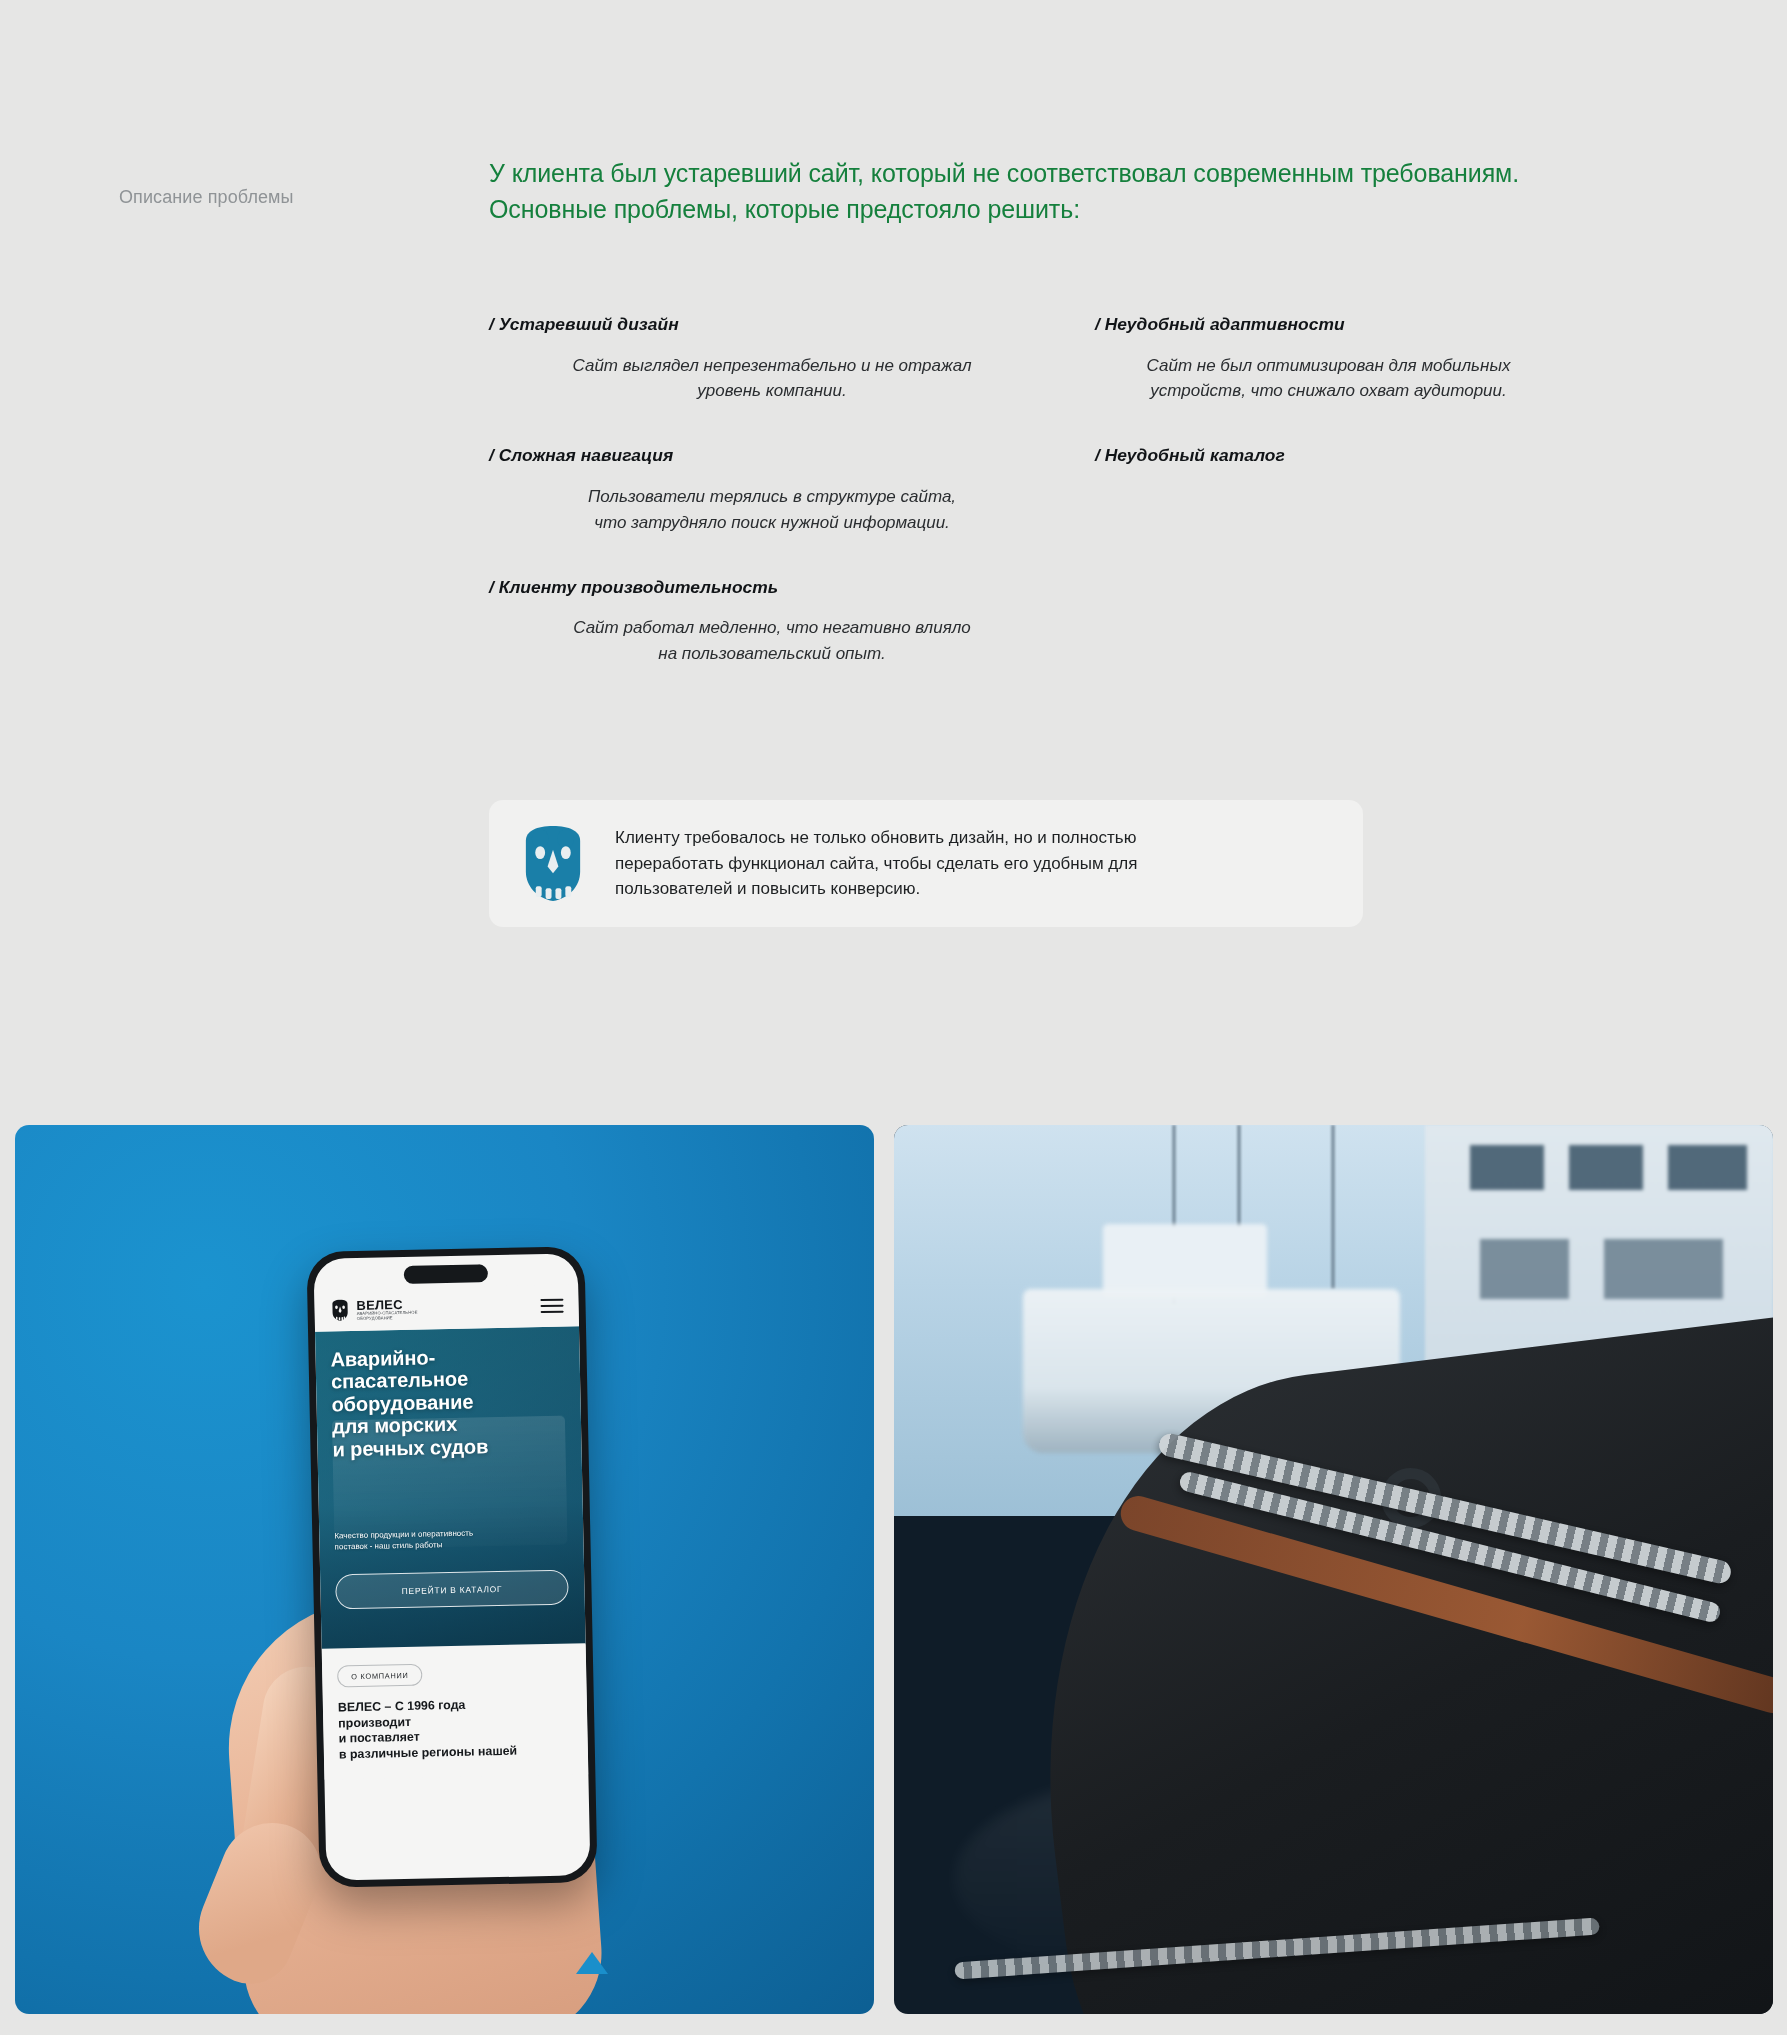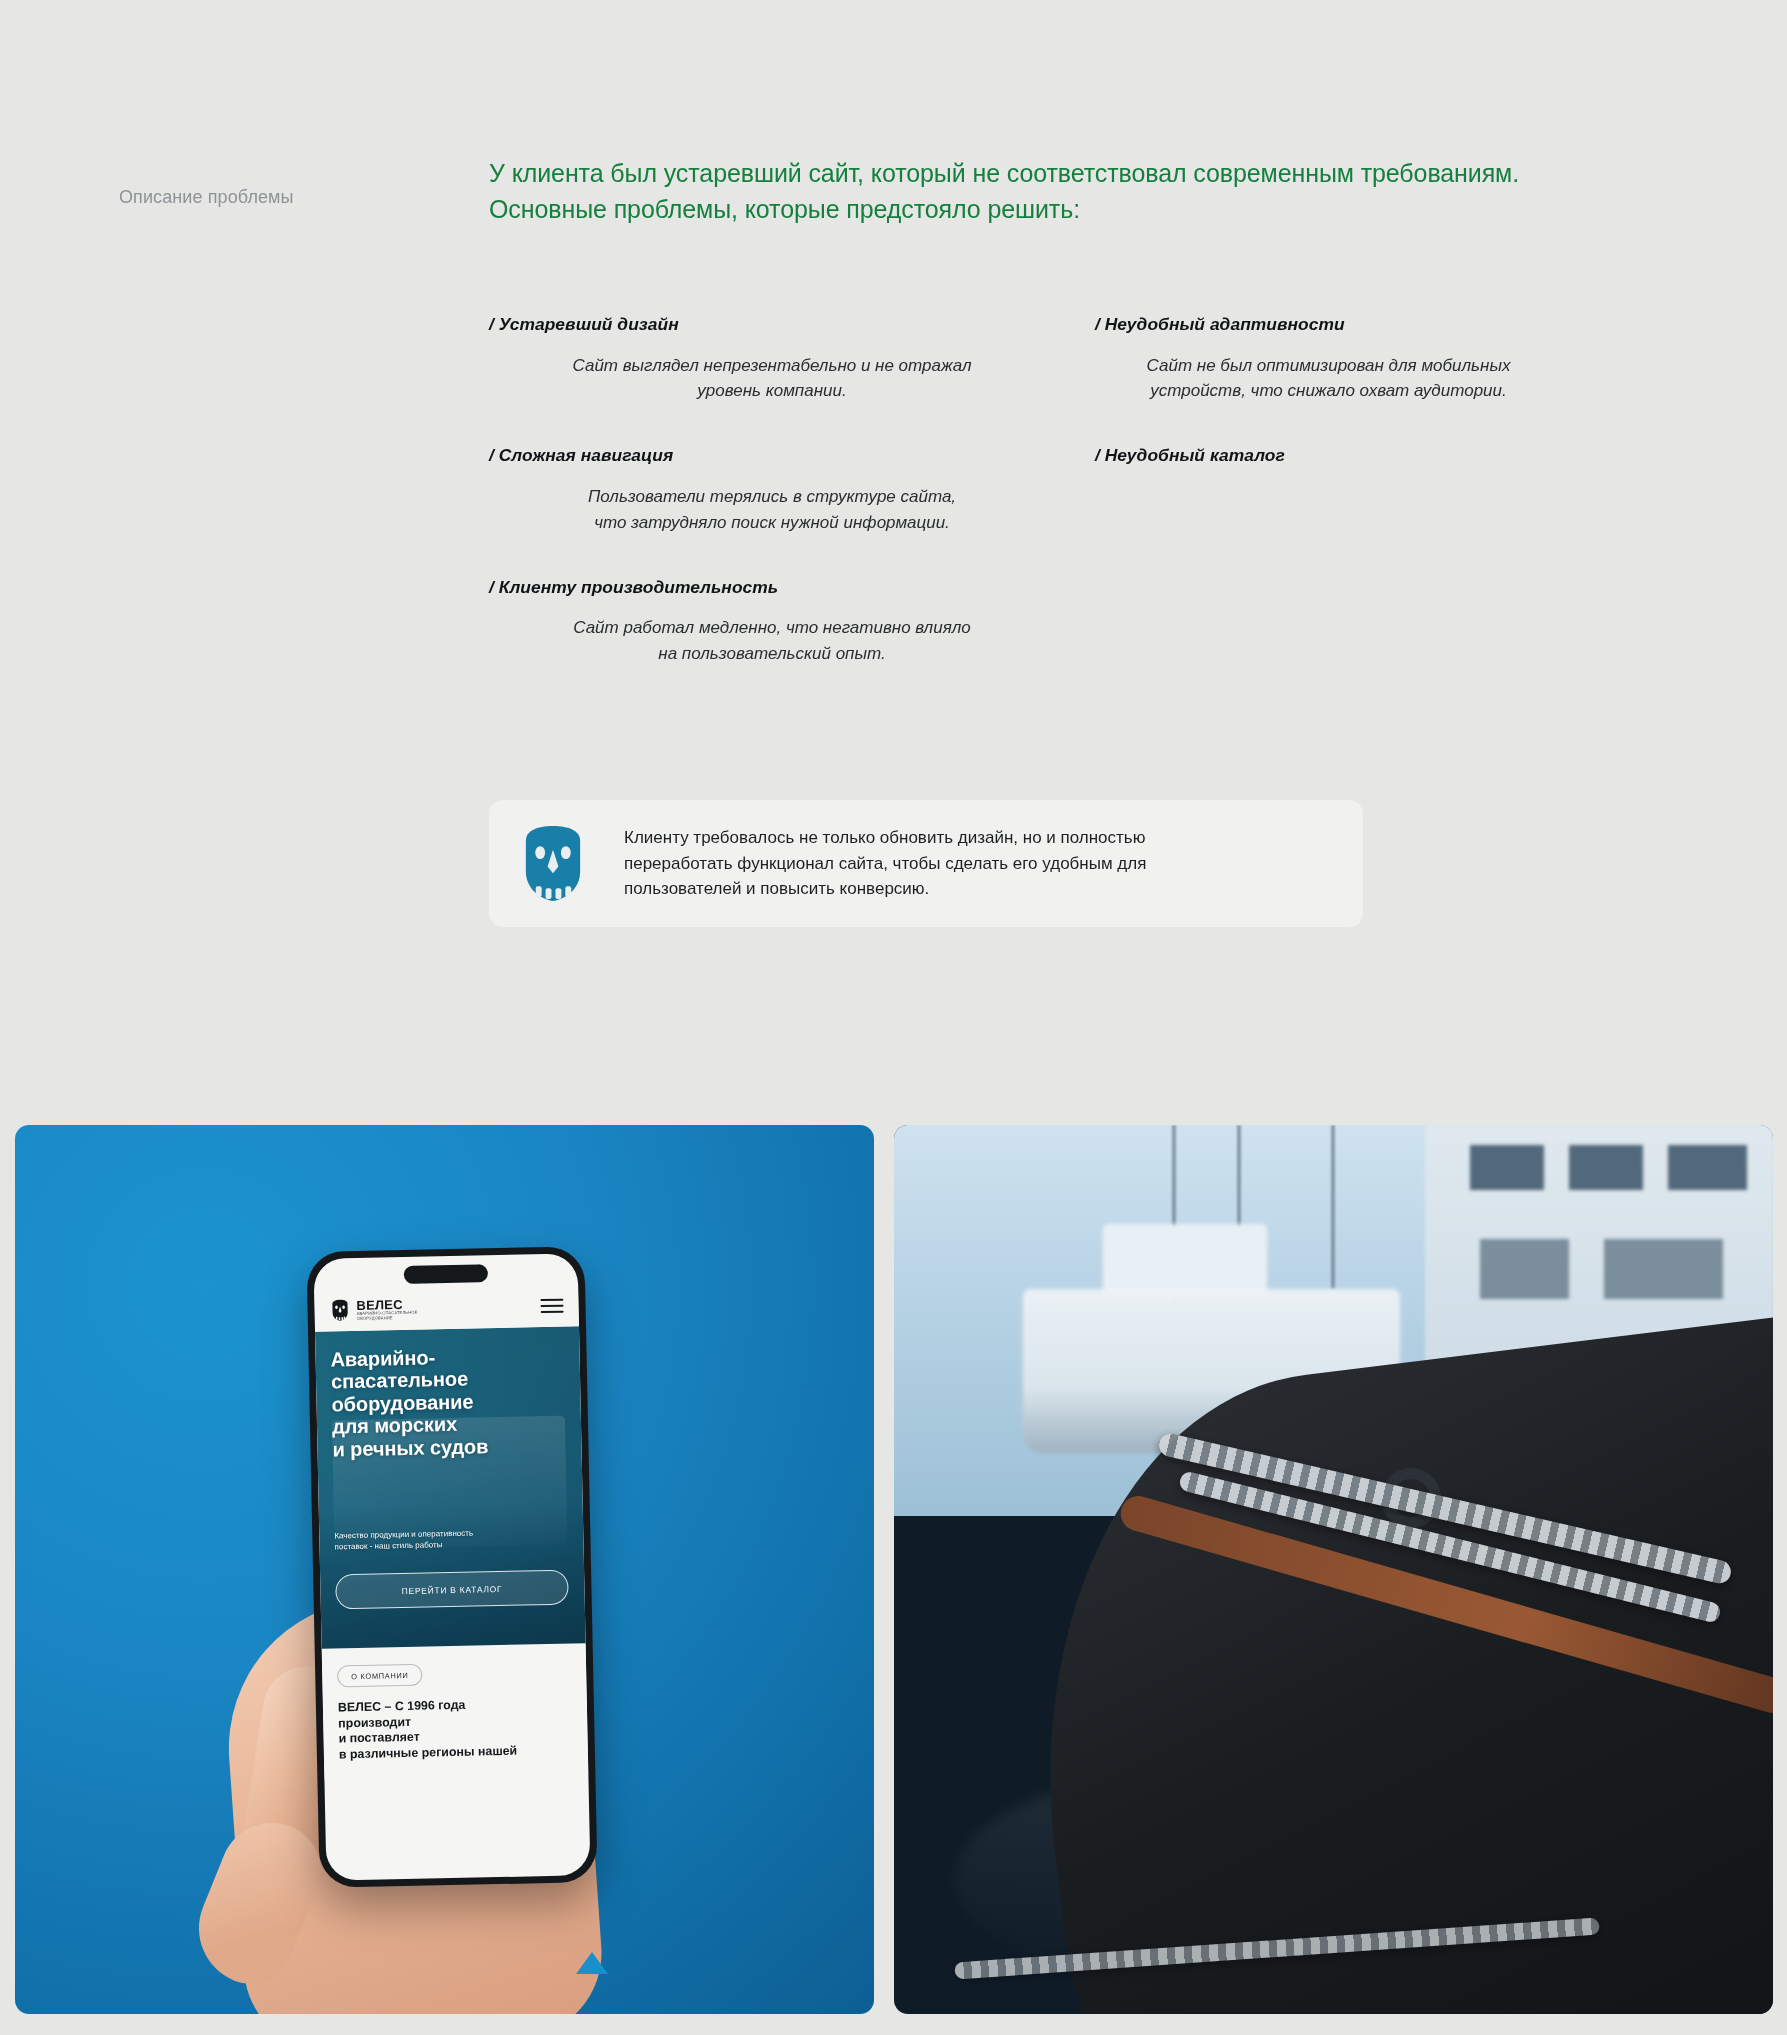--- a/index.html
+++ b/index.html
@@ -83,21 +83,21 @@
     position: absolute;
     left: 489px;
     top: 800px;
     width: 874px;
     min-height: 127px;
     background: #f1f1f0;
     border-radius: 14px;
     display: flex;
     align-items: center;
     padding: 22px 27px;
-    gap: 34px;
+    gap: 25px;
   }
 
   .callout-logo {
     flex: 0 0 auto;
     width: 74px;
     height: 79px;
     display: flex;
     align-items: center;
     justify-content: center;
   }

